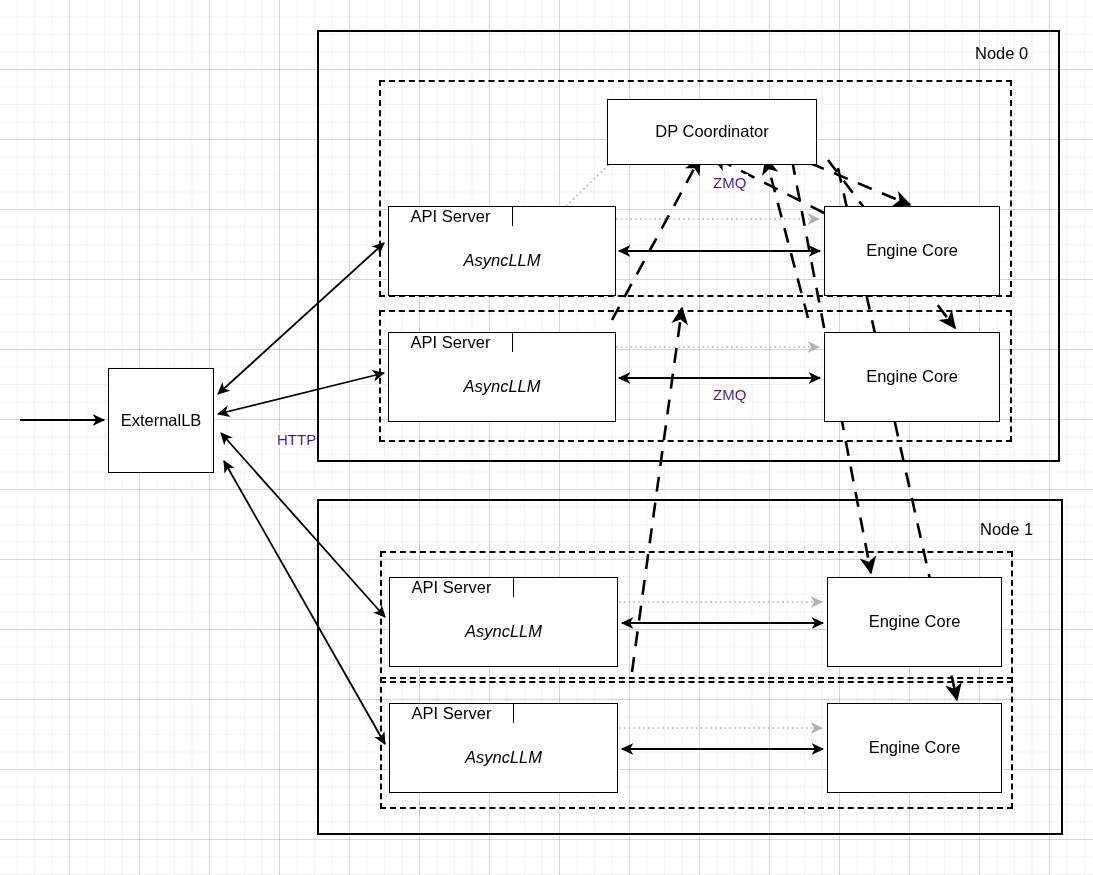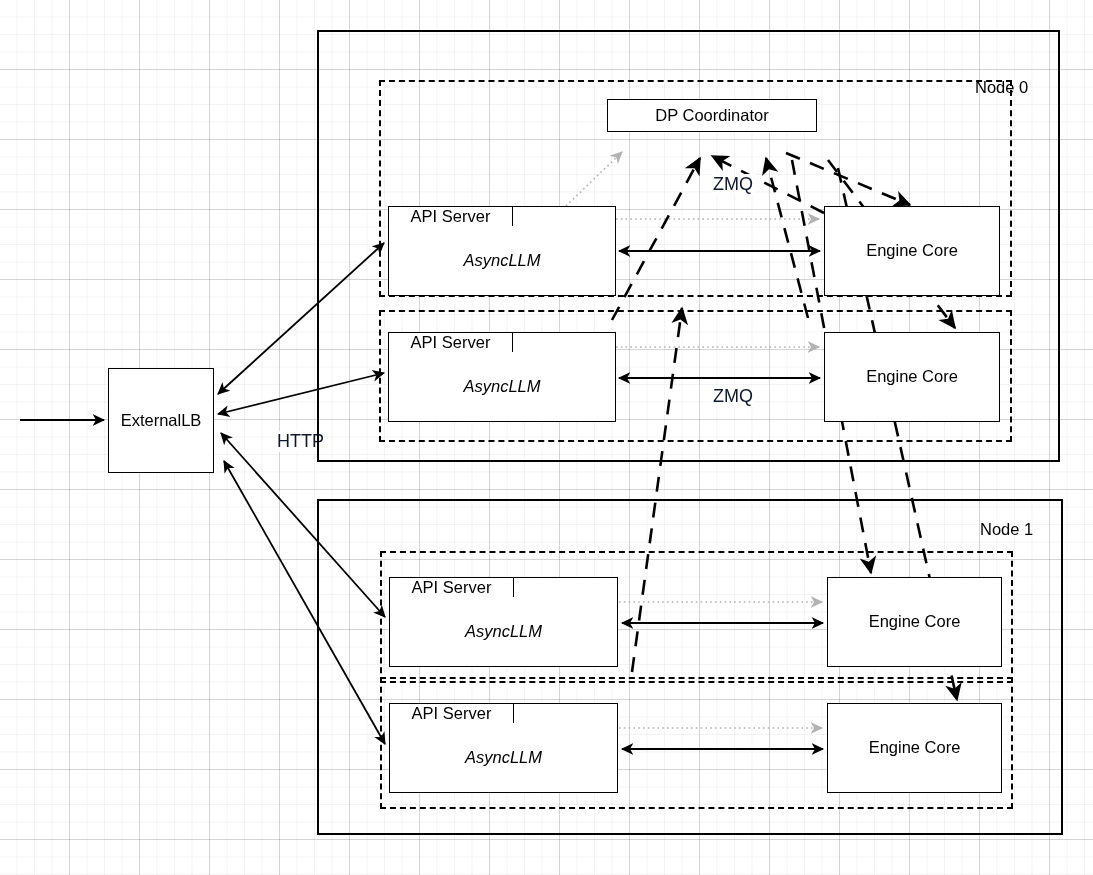--- a/index.html
+++ b/index.html
@@ -89,22 +89,22 @@
     line-height: 1.28;
   }
   .node-label {
     position: absolute;
     font-size: 16.5px;
     color: #000000;
     white-space: nowrap;
   }
   .edge-label {
     position: absolute;
-    font-size: 18px;
-    color: #0f172a;
+    font-size: 15px;
+    color: #4c1d95;
     background: #ffffff;
     padding: 0 2px;
     white-space: nowrap;
   }
 </style>
 </head>
 <body>
 
 <div id="canvas">
 
@@ -194,25 +194,25 @@
 
   <div class="plain-box" style="left:108px; top:368px; width:106px; height:105px;">
     <div style="display:flex; align-items:center;">
       <span>External</span>
       <span>LB</span>
     </div>
   </div>
   <div class="edge-label" style="left:257px; top:431px;margin-left:18px;">HTTP</div>
 
   <div class="node-box" style="left:317px; top:30px; width:743px; height:432px;"></div>
-  <div class="node-label" style="left:975px; top:44px;margin-top:34px;">Node 0</div>
+  <div class="node-label" style="left:975px; top:44px;">Node 0</div>
 
   <div class="group-box" style="left:379px; top:80px; width:633px; height:217px;"></div>
 
-  <div class="plain-box" style="left:607px; top:99px; width:210px; height:33px;">
+  <div class="plain-box" style="left:607px; top:99px; width:210px; height:66px;">
     <span>DP Coordinator</span>
   </div>
 
   <div class="unit-box" style="left:388px; top:206px; width:228px; height:90px;">
     <div class="unit-half left">API Server</div>
     <div class="unit-half right">AsyncLLM</div>
   </div>
 
   <div class="plain-box" style="left:824px; top:206px; width:176px; height:90px;">
     <span>Engine Core</span>

